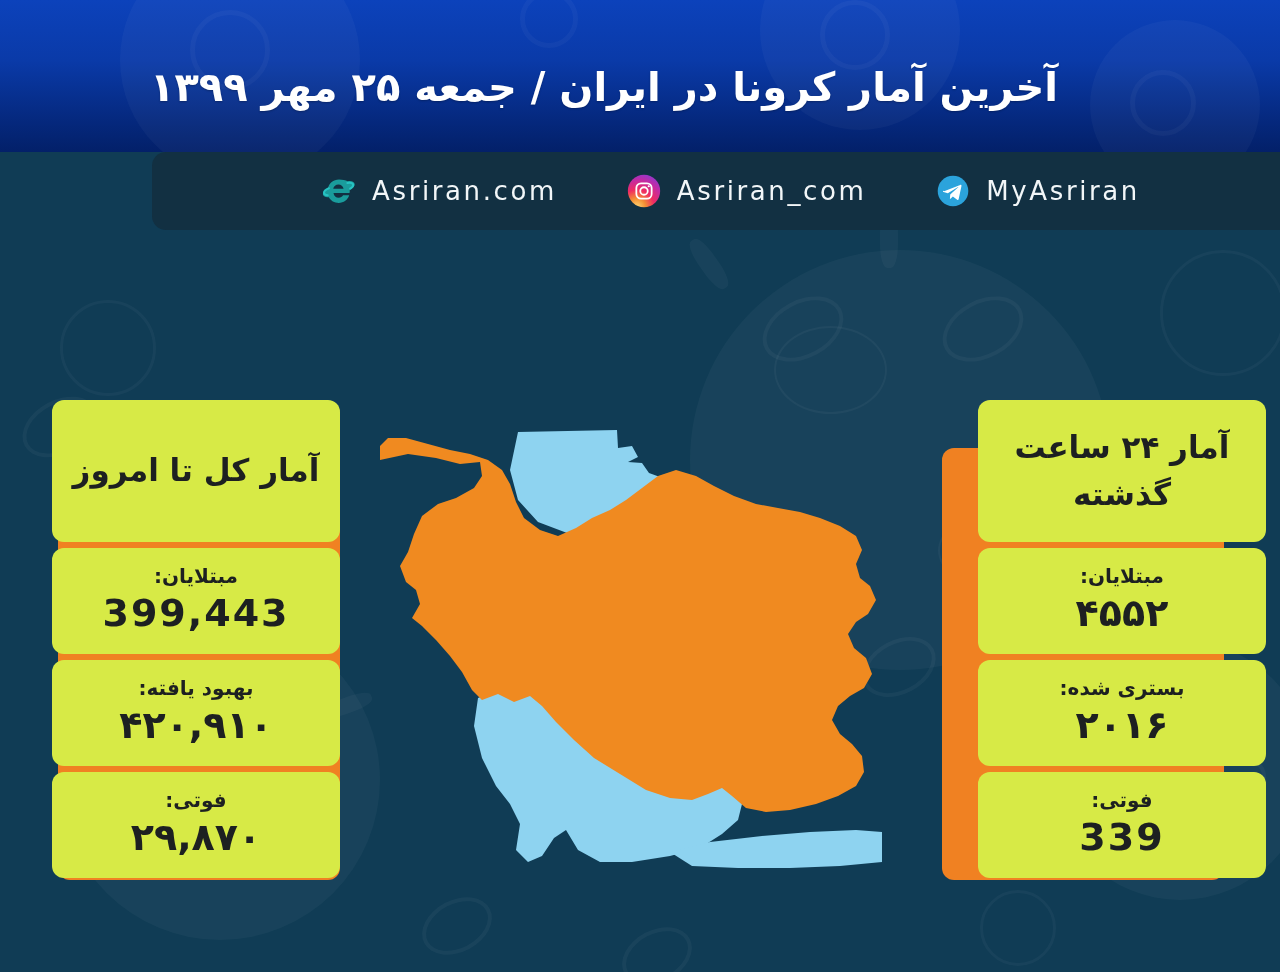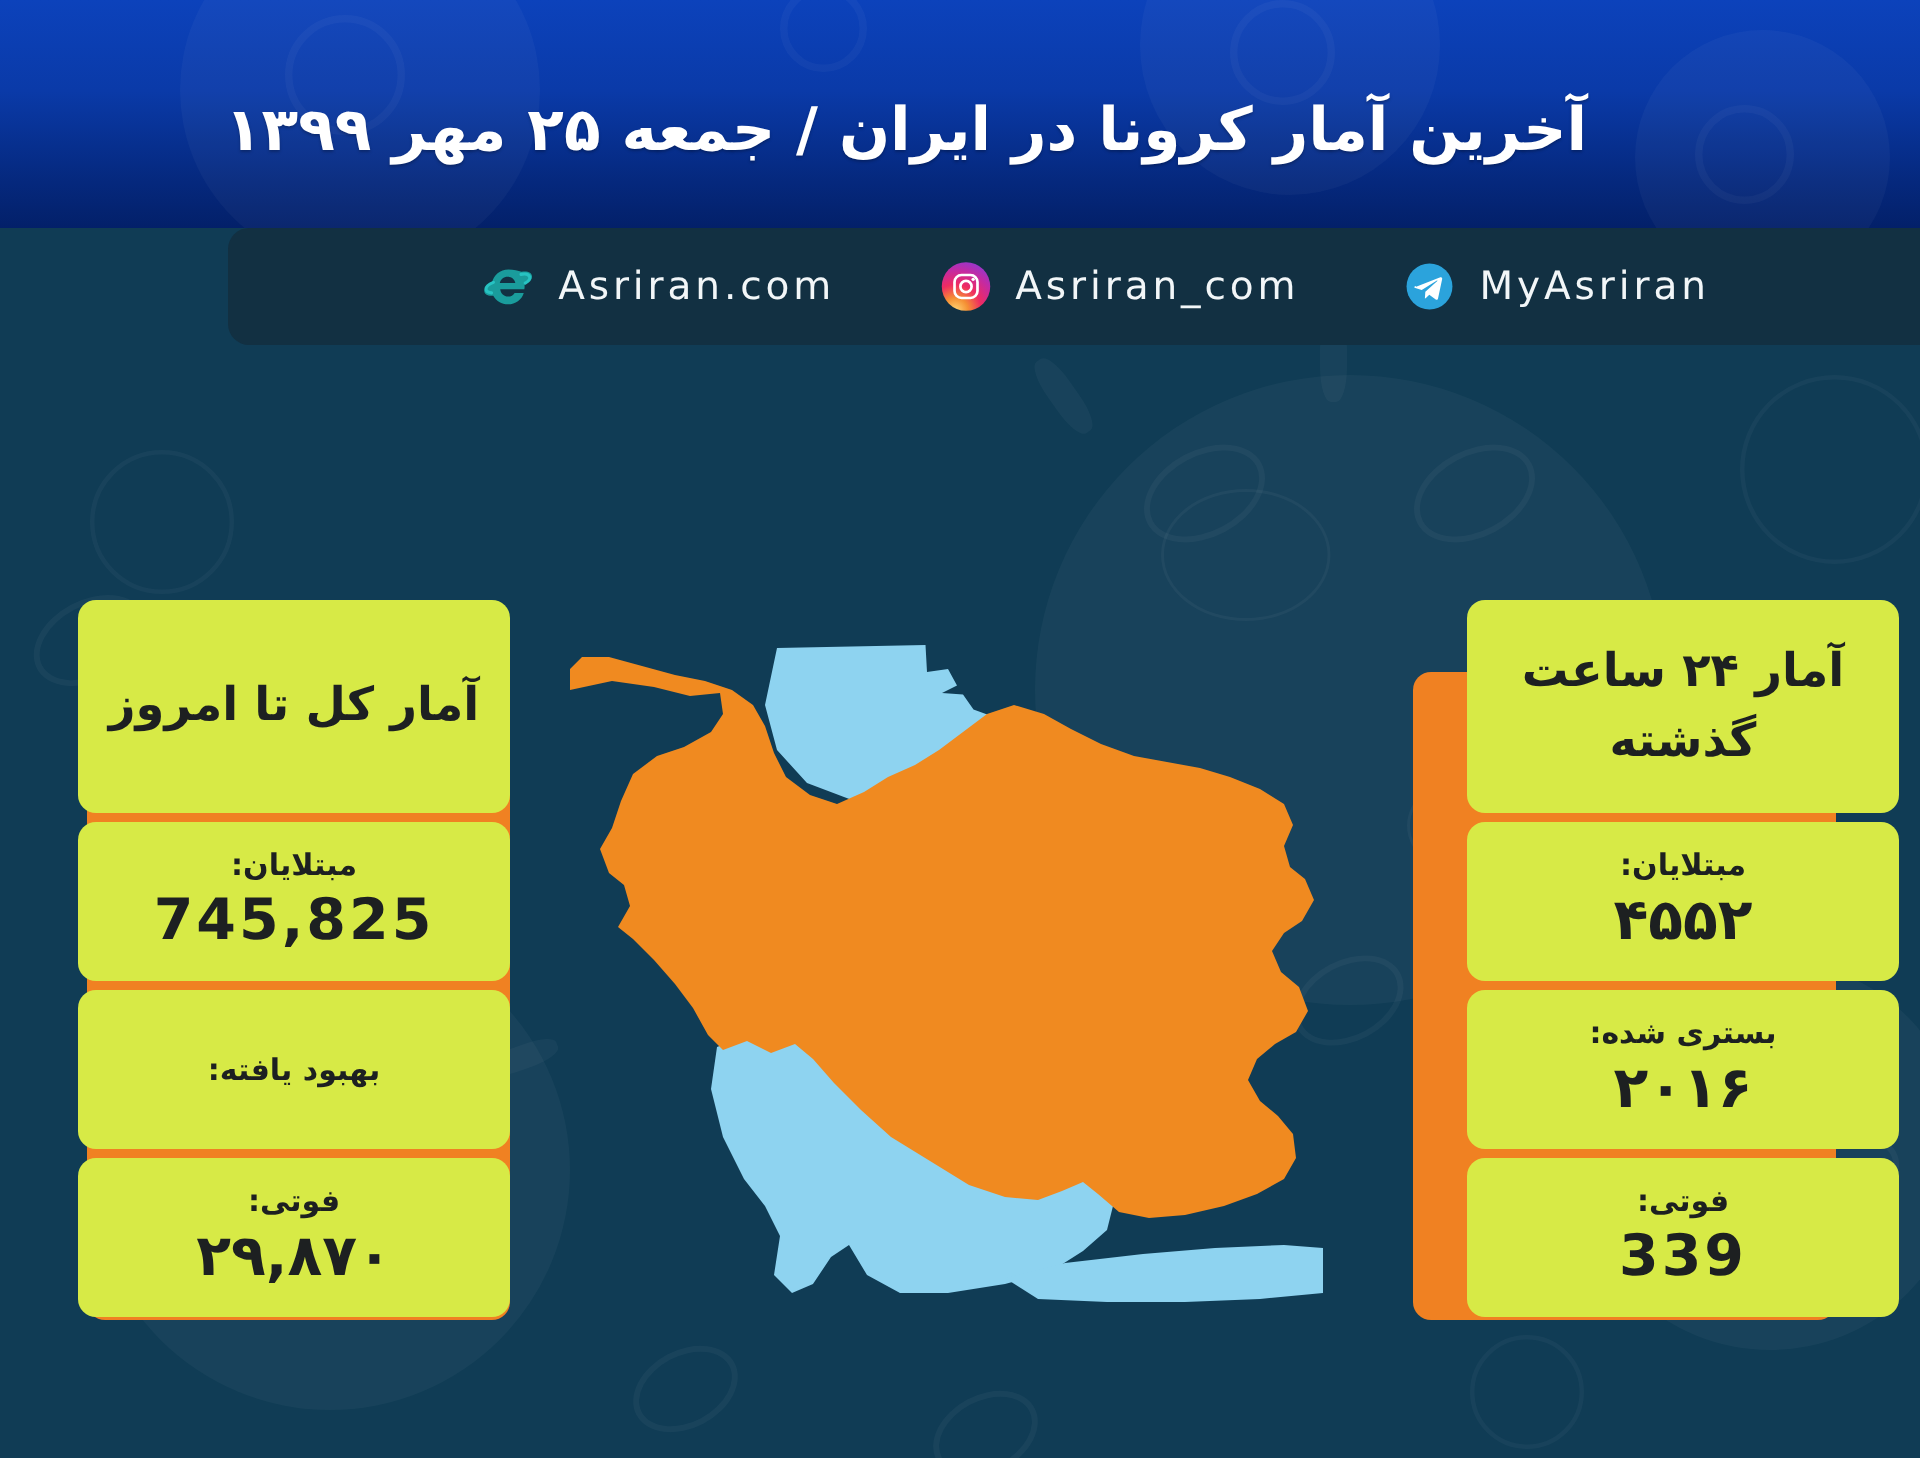--- a/index.html
+++ b/index.html
@@ -319,24 +319,25 @@
   </div>
 
   <div class="stat-card card-left">
     <div class="card-frame"></div>
     <div class="card-panels">
       <div class="panel panel-head">
         <div class="panel-head-text">آمار کل تا امروز</div>
       </div>
       <div class="panel panel-stat">
         <div class="stat-label">مبتلایان:</div>
-        <div class="stat-value">745,825</div>
+        <div class="stat-value">399,443</div>
       </div>
       <div class="panel panel-stat">
         <div class="stat-label">بهبود یافته:</div>
+        <div class="stat-value">۴۲۰,۹۱۰</div>
       </div>
       <div class="panel panel-stat">
         <div class="stat-label">فوتی:</div>
         <div class="stat-value">۲۹,۸۷۰</div>
       </div>
     </div>
   </div>
 
   <div class="stat-card card-right">
     <div class="card-frame"></div>

